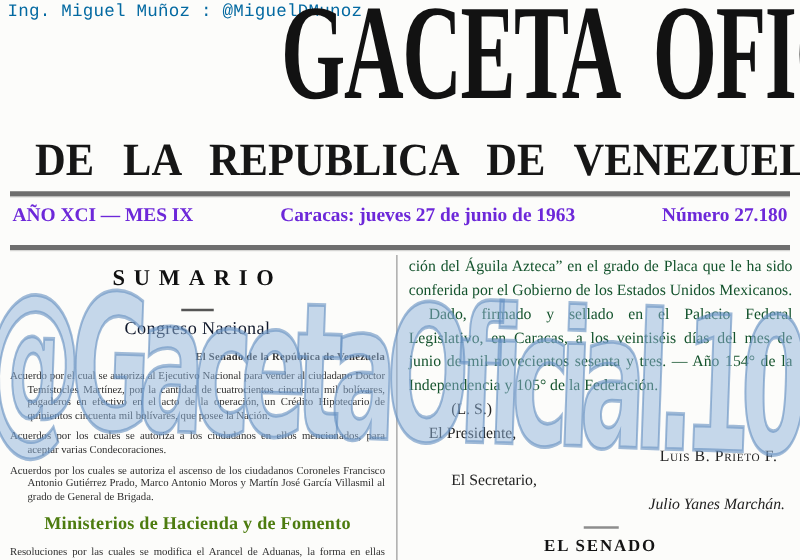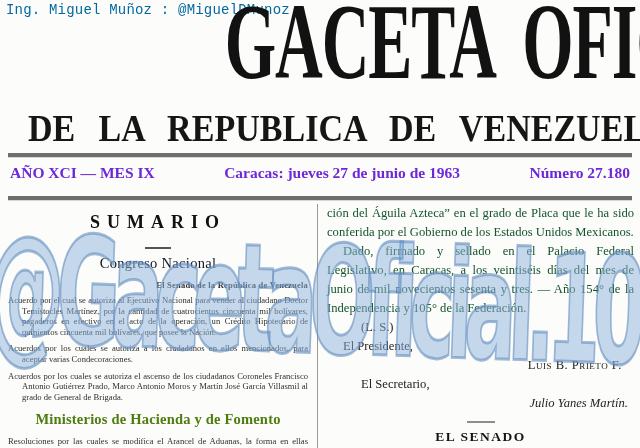--- a/index.html
+++ b/index.html
@@ -180,21 +180,21 @@
     <div class="col-divider"></div>
 
     <div class="col-right">
       <p class="rc-p">ción del Águila Azteca” en el grado de Placa que le ha sido conferida por el Gobierno de los Estados Unidos Mexicanos.</p>
       <p class="rc-p indent">Dado, firmado y sellado en el Palacio Federal Legislativo, en Caracas, a los veintiséis días del mes de junio de mil novecientos sesenta y tres. — Año 154° de la Independencia y 105° de la Federación.</p>
 
       <p class="rc-line ind2">(L. S.)</p>
       <p class="rc-line ind1">El Presidente,</p>
       <p class="rc-line sig-right">Luis B. Prieto F.</p>
       <p class="rc-line ind2">El Secretario,</p>
-      <p class="rc-line sig-right-italic">Julio Yanes Martín.</p>
+      <p class="rc-line sig-right-italic">Julio Yanes Marchán.</p>
 
       <div class="dash-rule"></div>
 
       <div class="senate-head">EL SENADO</div>
       <div class="senate-sub">DE LA REPUBLICA DE VENEZUELA</div>
 
     </div>
 
   </div>
 

